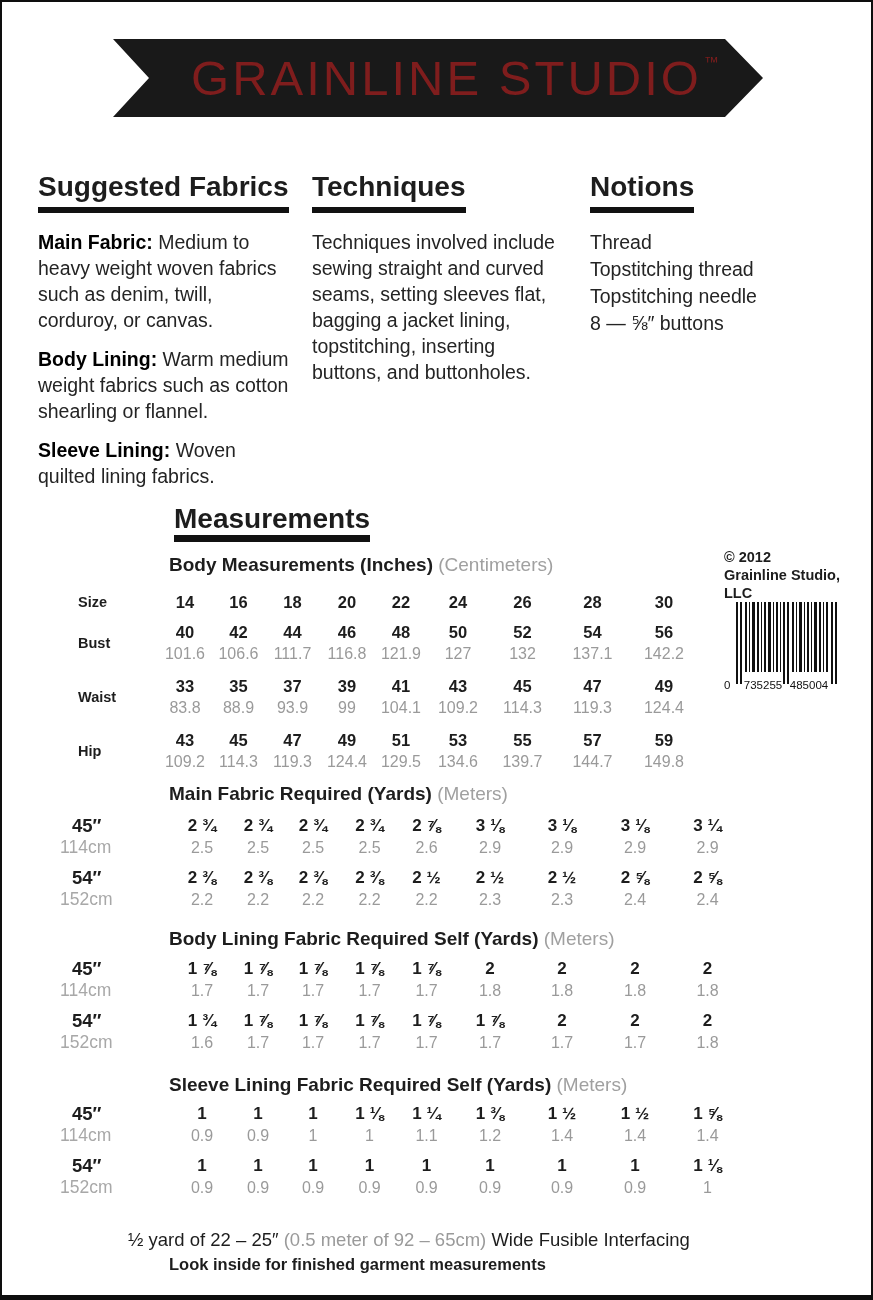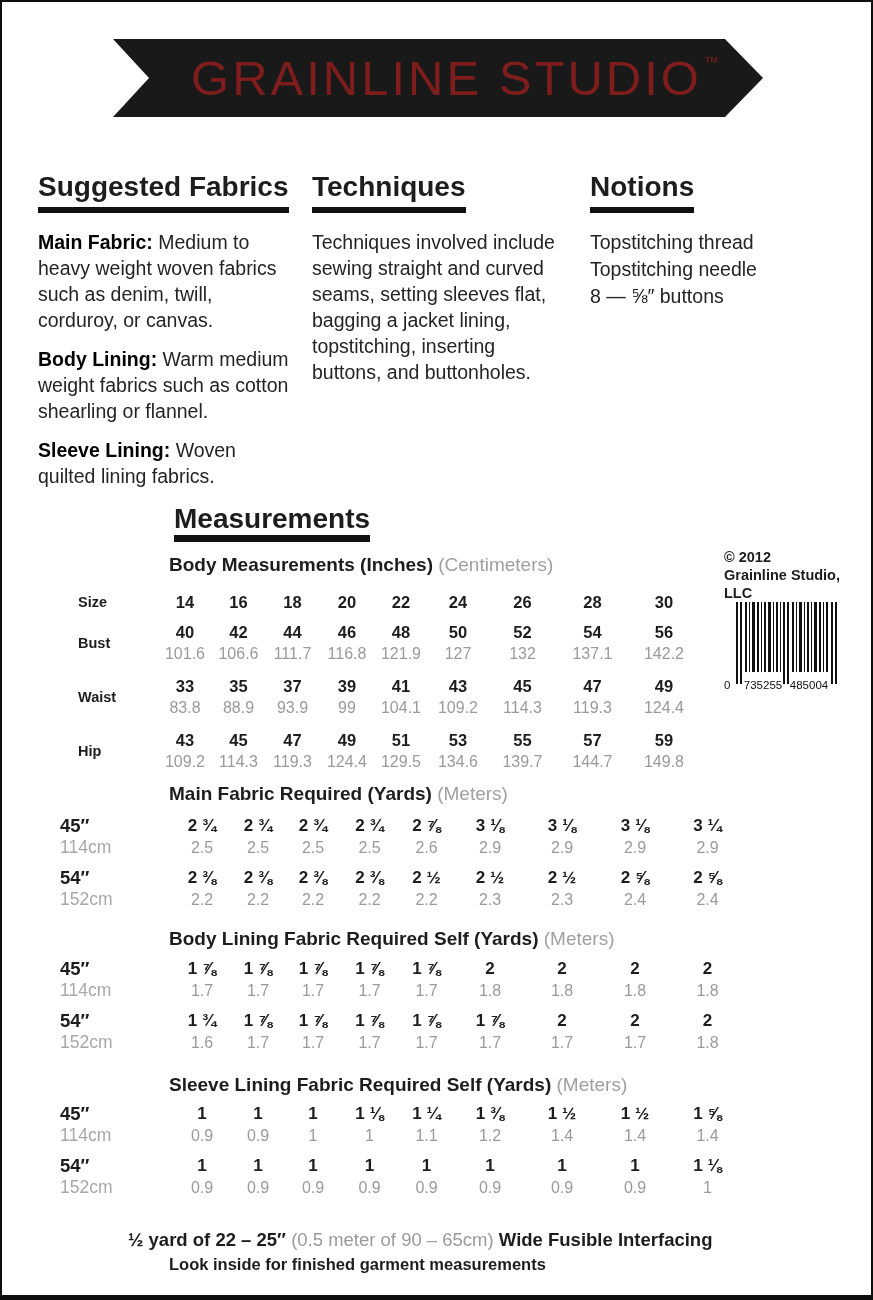--- a/index.html
+++ b/index.html
@@ -49,25 +49,25 @@
   .cols-fabric{grid-template-columns:131px 58px 54px 56px 57px 57px 70px 74px 72px 73px;}
   .brow{margin-bottom:12px;}
   .frow{margin-bottom:9px;}
   .rowlabel{align-self:center; padding-left:36px; font-size:14.5px; font-weight:700;}
   .cell{text-align:center;}
   .cell .t{font-size:16.5px; font-weight:700; line-height:21px; white-space:nowrap;}
   .frow .cell .t{font-size:17px; line-height:22px;}
   .cell .b{font-size:16px; color:#9a9a9a; line-height:21px; white-space:nowrap;}
   .cell.strong{font-size:16.5px; font-weight:700; line-height:22px;}
   .flabel{padding-left:18px;}
-  .flabel .t{font-size:18.5px; font-weight:700; line-height:22px;}
+  .flabel .t{font-size:18.5px; font-weight:700; line-height:22px;margin-left:12px;}
   .flabel .b{font-size:17.5px; color:#a8a8a8; line-height:21px;}
   
   .interfacing{position:absolute; left:126px; top:1227px; font-size:18.5px; white-space:nowrap;}
-  .interfacing b{font-weight:700;}
+  .interfacing b{font-weight:400;}
   .interfacing .gray{color:#9a9a9a;}
   .look-inside{position:absolute; left:167px; top:1253px; font-size:16.5px; font-weight:700;}
 </style>
 </head>
 <body>
 
 <div class="sheet">
 
   <div class="banner">
     <svg width="650" height="78" viewBox="0 0 650 78">
@@ -89,20 +89,21 @@
   </section>
 
   <section class="col col-2">
     <h2 class="colhead">Techniques</h2>
     <p class="para">Techniques involved include sewing straight and curved seams, setting sleeves flat, bagging a jacket lining, topstitching, inserting buttons, and buttonholes.</p>
   </section>
 
   <section class="col col-3">
     <h2 class="colhead">Notions</h2>
     <div>
+        <div class="notion">Thread</div>
         <div class="notion">Topstitching thread</div>
         <div class="notion">Topstitching needle</div>
         <div class="notion">8 — ⅝″ buttons</div>
       </div>
   </section>
 
   <div class="meas-title">Measurements</div>
 
   <div class="copyright">
       <div>© 2012</div>
@@ -547,17 +548,17 @@
           <div class="b">0.9</div>
         </div>
         <div class="cell">
           <div class="t">1 ⅛</div>
           <div class="b">1</div>
         </div>
       </div>
     </div>
 
   <div class="interfacing">
-    <b>½ yard of 22 – 25″ </b><span class="gray">(0.5 meter of 90 – 65cm) </span><b>Wide Fusible Interfacing</b>
+    <b>½ yard of 22 – 25″ </b><span class="gray">(0.5 meter of 92 – 65cm) </span><b>Wide Fusible Interfacing</b>
   </div>
   <div class="look-inside">Look inside for finished garment measurements</div>
 
 </div>
 
 </body></html>

